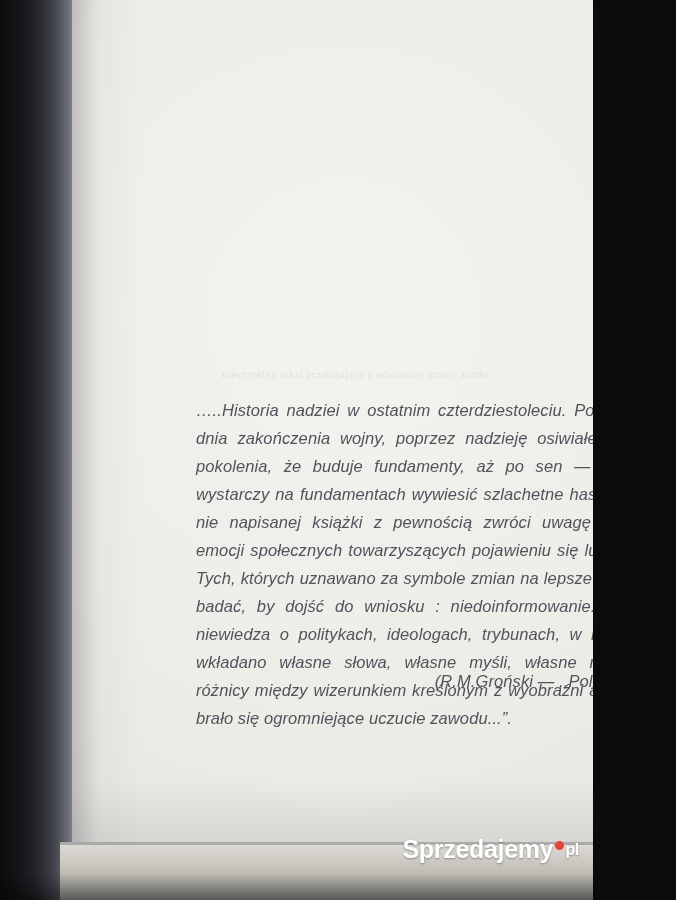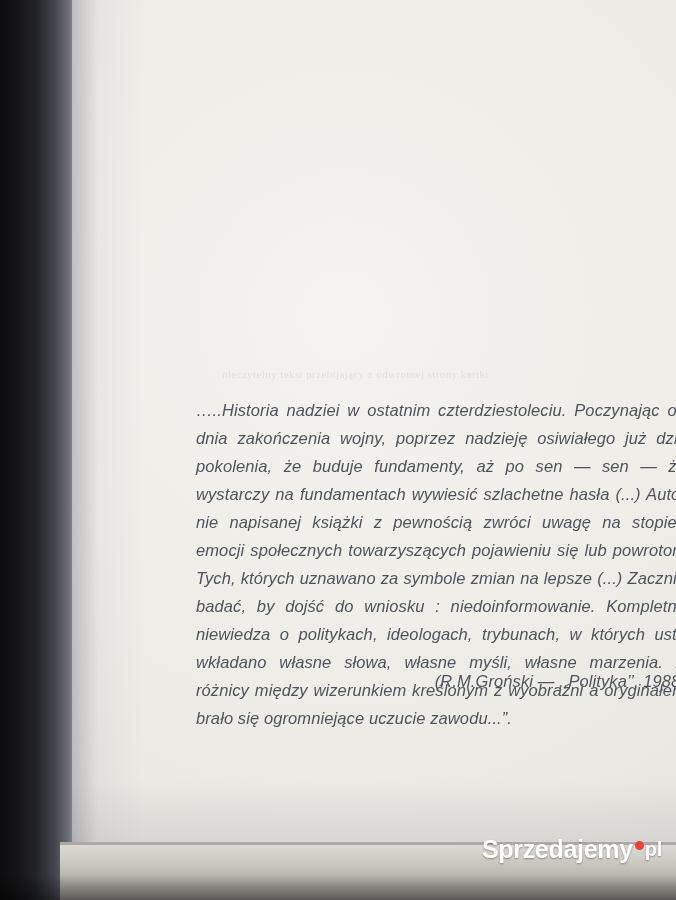--- a/index.html
+++ b/index.html
@@ -9,21 +9,21 @@
   }
   body {
     width: 676px;
     height: 900px;
     overflow: hidden;
     font-family: "Liberation Sans", sans-serif;
   }
 
   #photo {
     position: relative;
-    width: 676px;
+    width: 593px;
     height: 900px;
     overflow: hidden;
     background: #0c4a6e;
   }
 
   
   .gutter {
     position: absolute;
     left: 0;
     top: 0;
@@ -131,21 +131,21 @@
   }
   .watermark .wm-dot {
     display: inline-block;
     width: 9px;
     height: 9px;
     border-radius: 50%;
     background: #e8413a;
     margin: 0 1px 9px 2px;
   }
   .watermark .wm-tld {
-    font-size: 20px;
+    font-size: 16px;
     color: #ffffff;
     text-align: center;
   }
 </style>
 </head>
 <body>
 
 <div id="photo">
 
   <div class="gutter"></div>

